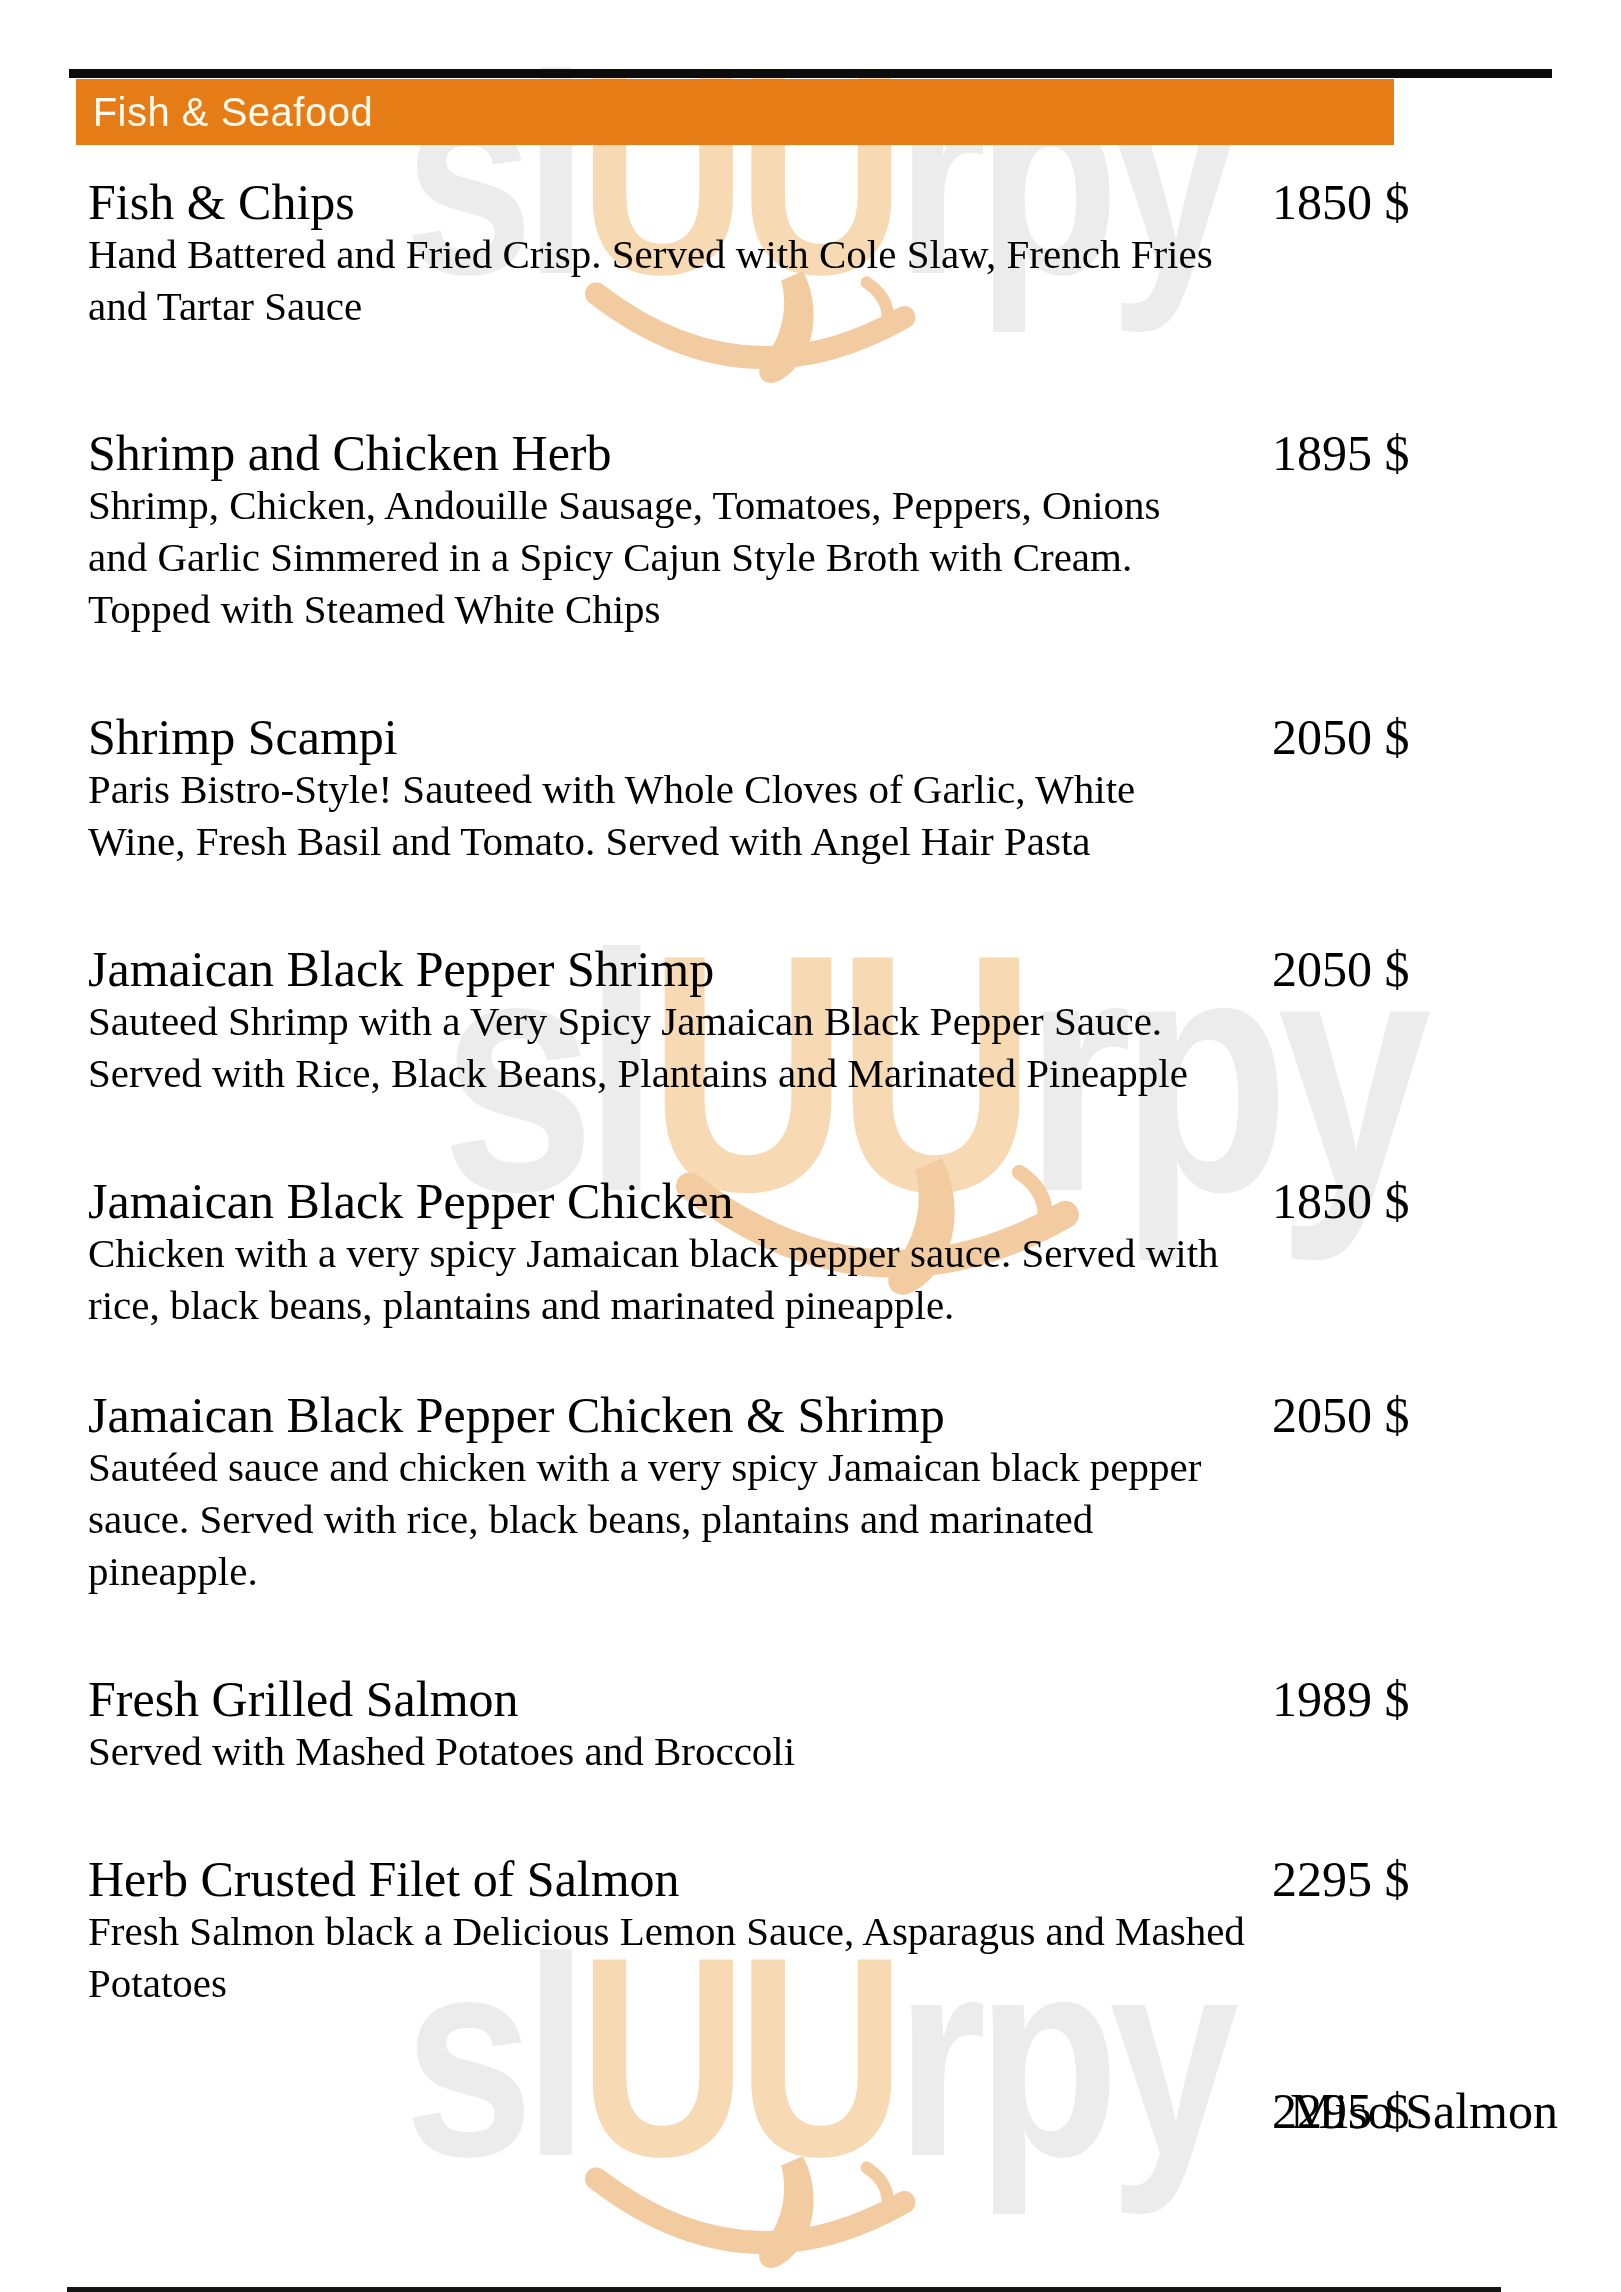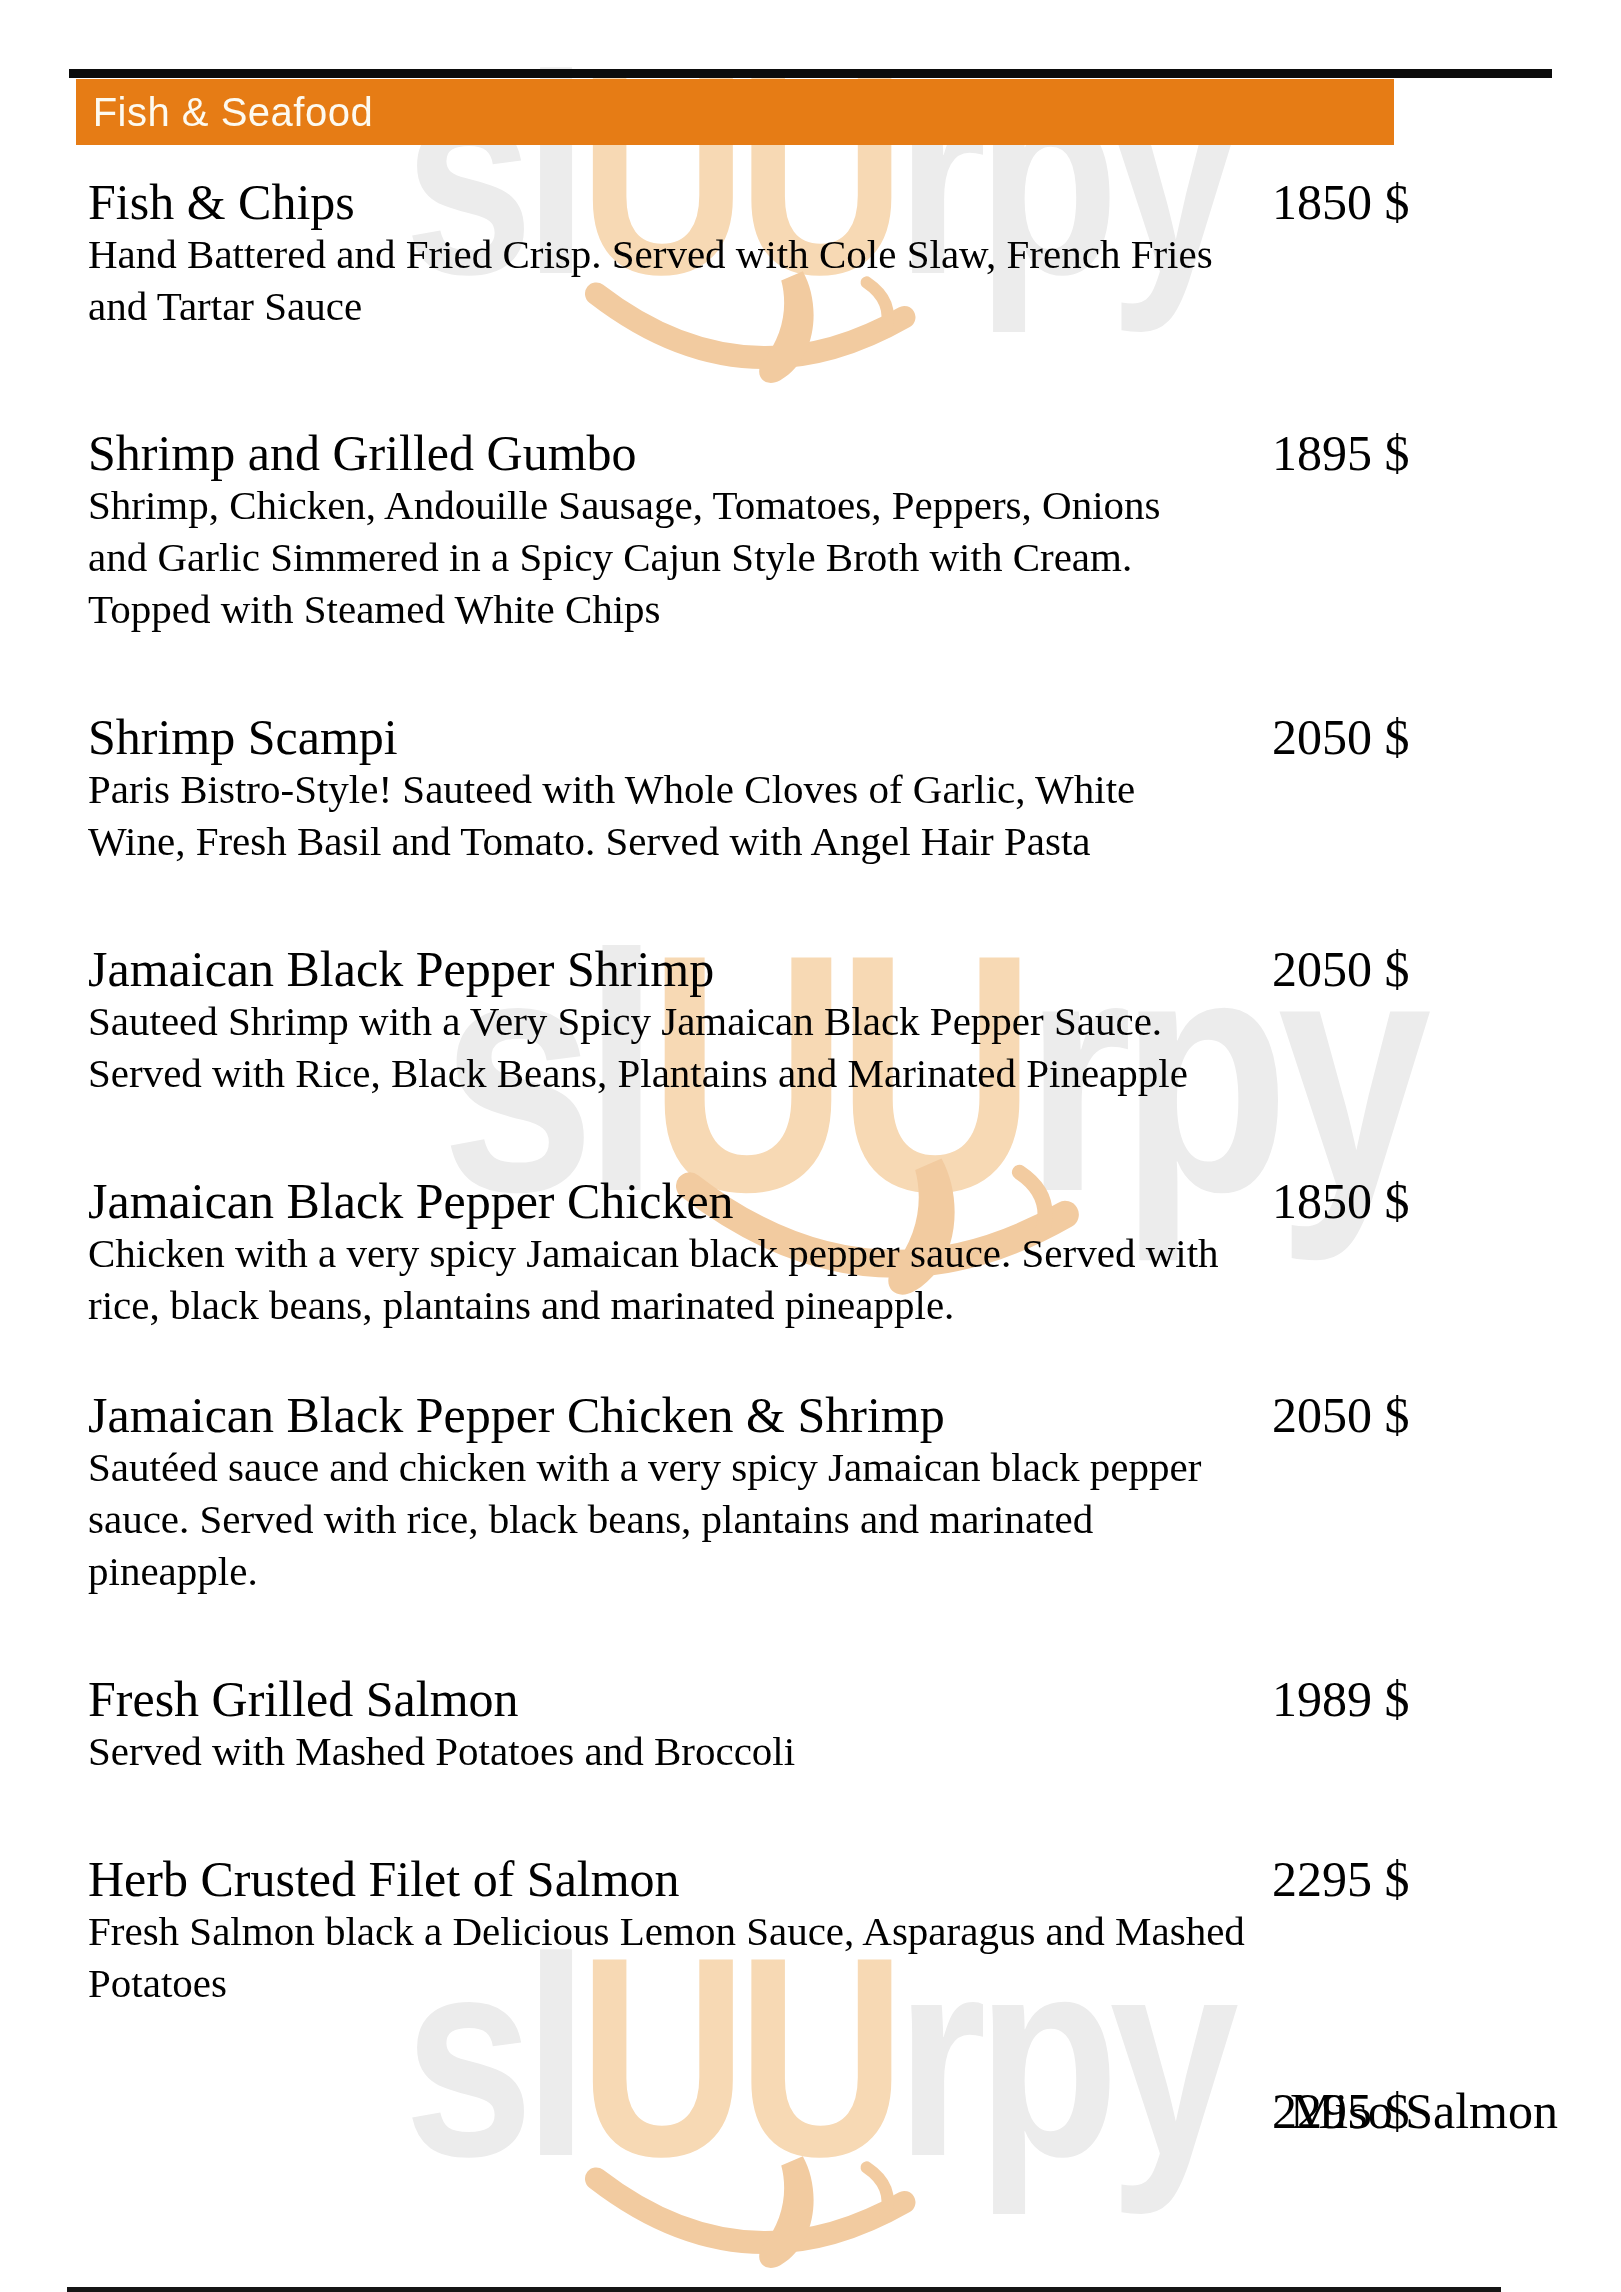--- a/index.html
+++ b/index.html
@@ -123,21 +123,21 @@
     <span class="section-title">Fish &amp; Seafood</span>
   </div>
 
   <div class="items">
       <div class="item">
         <div class="item-head"><span class="item-name">Fish &amp; Chips</span><span class="item-price">1850 $</span></div>
         <div class="desc-line">Hand Battered and Fried Crisp. Served with Cole Slaw, French Fries</div>
         <div class="desc-line">and Tartar Sauce</div>
       </div>
       <div class="item">
-        <div class="item-head"><span class="item-name">Shrimp and Grilled Gumbo</span><span class="item-price">1895 $</span></div>
+        <div class="item-head"><span class="item-name">Shrimp and Chicken Herb</span><span class="item-price">1895 $</span></div>
         <div class="desc-line">Shrimp, Chicken, Andouille Sausage, Tomatoes, Peppers, Onions</div>
         <div class="desc-line">and Garlic Simmered in a Spicy Cajun Style Broth with Cream.</div>
         <div class="desc-line">Topped with Steamed White Chips</div>
       </div>
       <div class="item">
         <div class="item-head"><span class="item-name">Shrimp Scampi</span><span class="item-price">2050 $</span></div>
         <div class="desc-line">Paris Bistro-Style! Sauteed with Whole Cloves of Garlic, White</div>
         <div class="desc-line">Wine, Fresh Basil and Tomato. Served with Angel Hair Pasta</div>
       </div>
       <div class="item">

